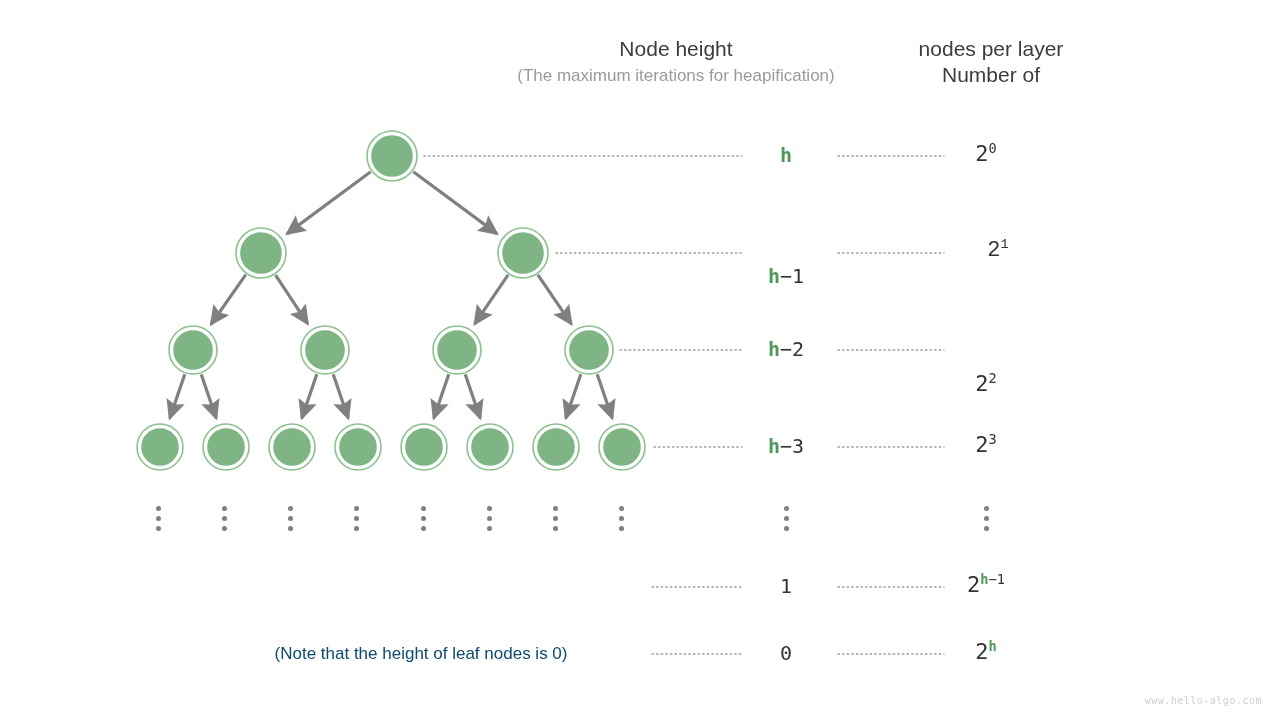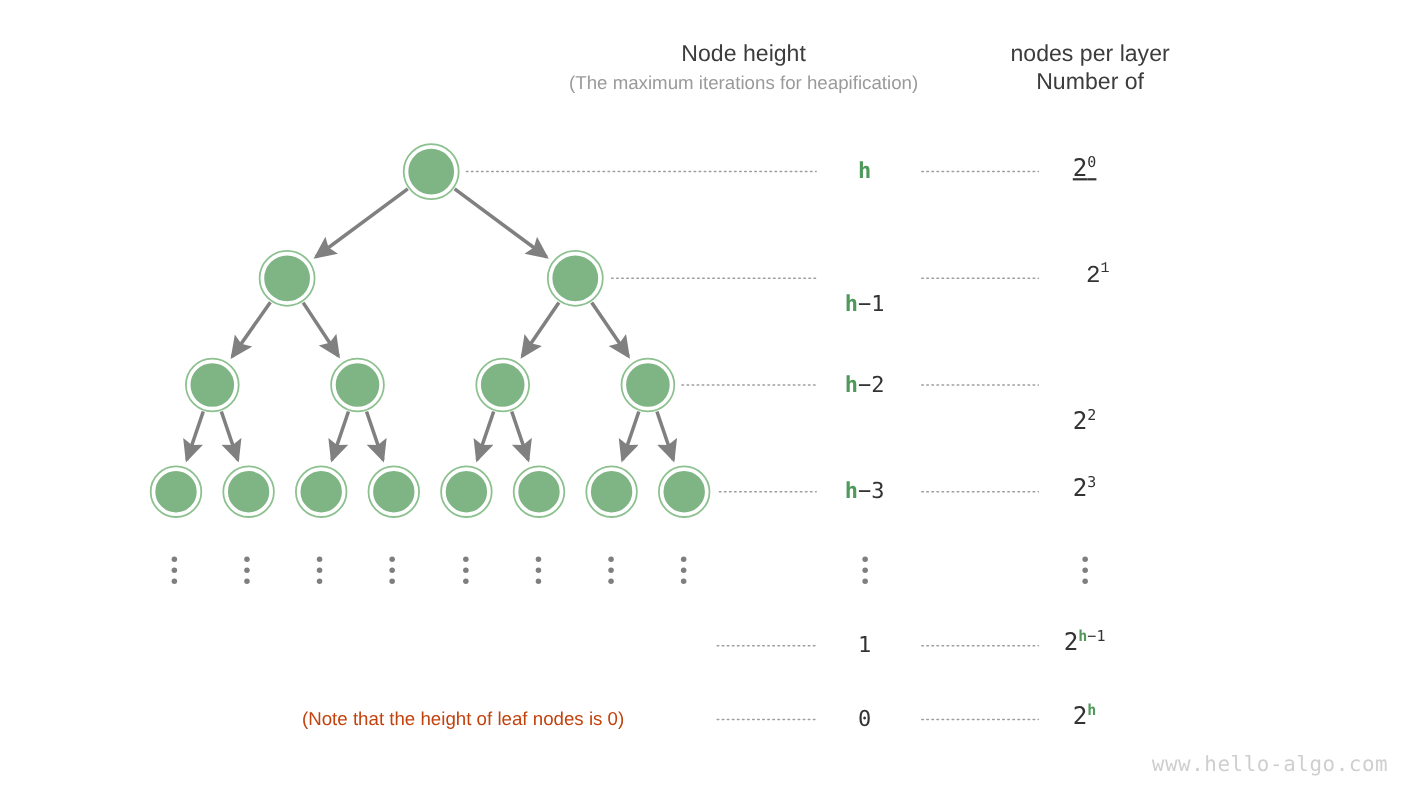--- a/index.html
+++ b/index.html
@@ -82,21 +82,21 @@
   .count-label sup b { color: #4f9a5a; font-weight: bold; }
 
   
   #note {
     position: absolute;
     left: 186px;
     top: 644px;
     width: 470px;
     text-align: center;
     font-size: 17px;
-    color: #c2410c;
+    color: #0c4a6e;
     white-space: nowrap;
   }
 
   
   .vdots {
     position: absolute;
     width: 6px;
     display: flex;
     flex-direction: column;
     align-items: center;
@@ -109,21 +109,21 @@
     border-radius: 50%;
     background: #7f7f7f;
   }
 
   
   #watermark {
     position: absolute;
     right: 18px;
     bottom: 14px;
     font-family: "DejaVu Sans Mono", monospace;
-    font-size: 19px;
+    font-size: 10px;
     letter-spacing: 0.5px;
     color: #cfcfcf;
     white-space: nowrap;
   }
 </style>
 </head>
 <body>
 
 <div id="stage">
 
@@ -232,21 +232,21 @@
     <div class="sub">(The maximum iterations for heapification)</div>
   </div>
 
   <div class="col-header" id="hdr-count">
     <div class="title">nodes per layer</div>
     <div class="title">Number of</div>
   </div>
 
   <div id="row-labels">
       <div class="height-label" style="left: 726px; top: 143px;"><b>h</b></div>
-      <div class="count-label" style="left: 926px; top: 141px; text-decoration: underline;"><span>2</span><sup><span>0</span></sup></div>
+      <div class="count-label" style="left: 926px; top: 141px;"><span>2</span><sup><span>0</span></sup></div>
       <div class="height-label" style="left: 726px; top: 240px; margin-top: 24px;"><b>h</b><span>−1</span></div>
       <div class="count-label" style="left: 938px; top: 238px; font-family: Liberation Mono, monospace;"><span>2</span><sup><span>1</span></sup></div>
       <div class="height-label" style="left: 726px; top: 337px;"><b>h</b><span>−2</span></div>
       <div class="count-label" style="left: 926px; top: 335px; margin-top: 36px;"><span>2</span><sup><span>2</span></sup></div>
       <div class="height-label" style="left: 726px; top: 434px;"><b>h</b><span>−3</span></div>
       <div class="count-label" style="left: 926px; top: 432px;"><span>2</span><sup><span>3</span></sup></div>
       <div class="height-label" style="left: 726px; top: 574px;"><span>1</span></div>
       <div class="count-label" style="left: 926px; top: 572px;"><span>2</span><sup><b>h</b><span>−1</span></sup></div>
       <div class="height-label" style="left: 726px; top: 641px;"><span>0</span></div>
       <div class="count-label" style="left: 926px; top: 639px;"><span>2</span><sup><b>h</b></sup></div>

